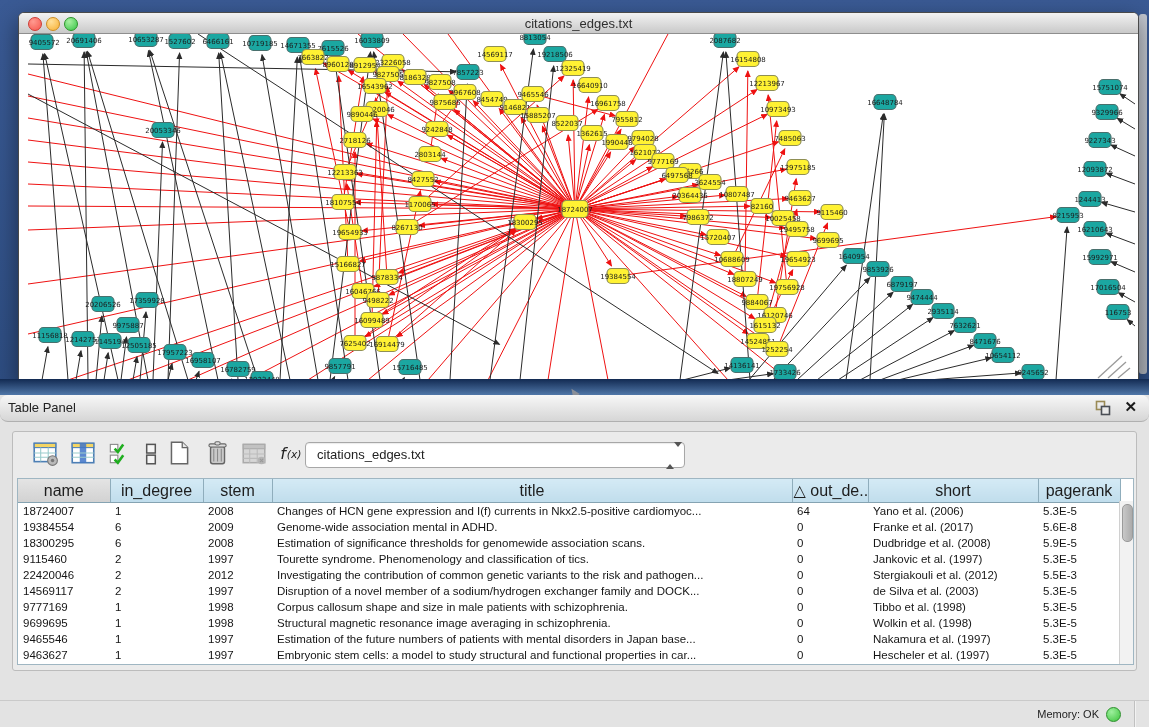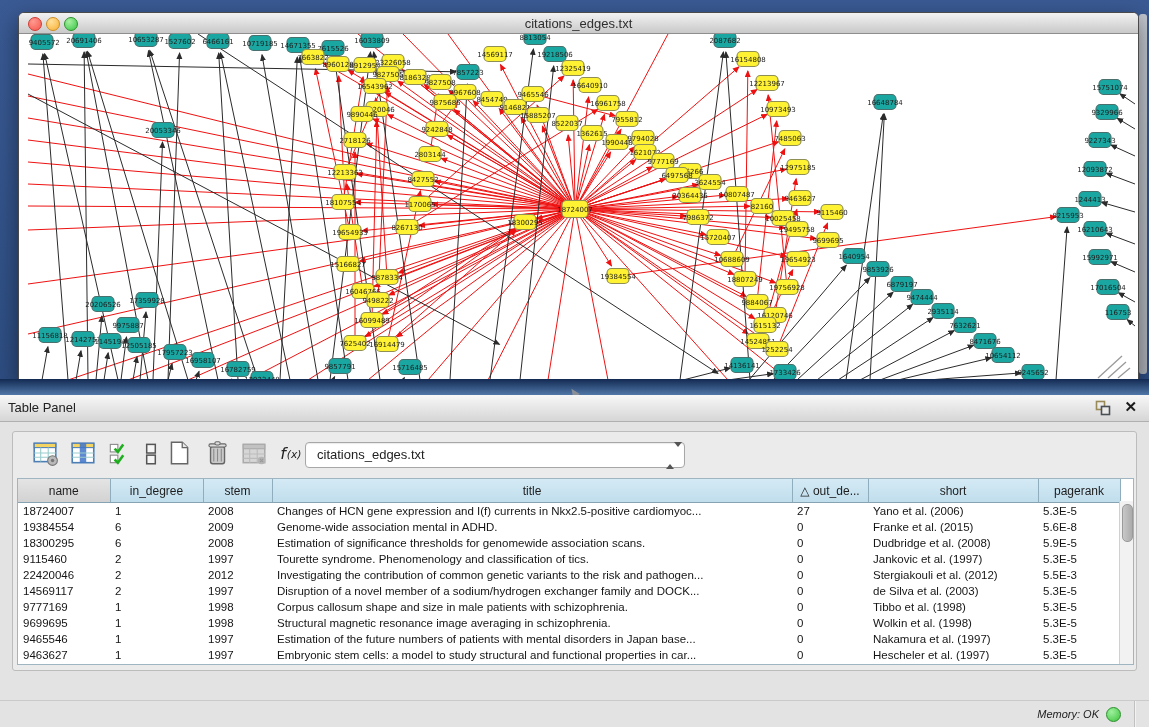--- a/index.html
+++ b/index.html
@@ -17,45 +17,45 @@
   .light.red{left:9px;background:radial-gradient(circle at 35% 30%,#ff9a90,#f6564c);border:1px solid #ce3a33;}
   .light.yellow{left:27px;background:radial-gradient(circle at 35% 30%,#ffe09a,#f8b032);border:1px solid #cd8c22;}
   .light.green{left:45px;background:radial-gradient(circle at 35% 30%,#a8f0a0,#36c447);border:1px solid #2b9428;}
   .net-canvas{position:absolute;left:1px;top:21px;width:1117px;height:346px;background:#fff;overflow:hidden;border-radius:0 0 2px 2px;}
   svg#net{position:absolute;left:8px;top:0;}
   svg text{font-family:"DejaVu Sans",sans-serif;}
   .cursor{position:absolute;left:570px;top:388px;width:0;height:0;border-left:4px solid transparent;border-right:4px solid transparent;border-bottom:9px solid #8a8f98;transform:rotate(-35deg);}
 
   
   .table-panel{position:absolute;left:0;top:395px;width:1149px;height:332px;background:#e3e3e3;}
-  .panel-header{position:absolute;left:0;top:0;width:1149px;height:26px;background:linear-gradient(#f7f7f7,#d6d6d6);border-bottom:1px solid #b0b0b0;}
+  .panel-header{position:absolute;left:0;top:0;width:1149px;height:26px;background:linear-gradient(#f7f7f7,#d6d6d6);border-bottom:1px solid #b0b0b0;border-radius:8px;}
   .panel-title{position:absolute;left:8px;top:5px;font-size:13px;color:#222;}
   .float-btn{position:absolute;right:38px;top:5px;width:16px;height:16px;cursor:default;}
   .close-btn{position:absolute;right:12px;top:3px;font-size:15px;font-weight:bold;color:#1a1a1a;line-height:18px;}
   .inner-panel{position:absolute;left:12px;top:36px;width:1123px;height:238px;background:#ebebeb;border:1px solid #bcbcbc;border-radius:3px;}
   .toolbar{position:absolute;left:0;top:4px;height:38px;width:100%;}
   .tb-btn{position:absolute;top:3px;width:30px;height:30px;}
   .tb-btn svg{width:28px;height:28px;}
   .combo{position:absolute;left:292px;top:6px;width:378px;height:24px;background:#fff;border:1px solid #a7a7a7;border-radius:4px;box-shadow:inset 0 1px 1px rgba(0,0,0,.08);}
   .combo-text{position:absolute;left:11px;top:4px;font-size:13px;color:#222;}
   .combo-arrows{position:absolute;right:9px;top:4px;width:9px;height:16px;}
   .combo-arrows .up{width:0;height:0;border-left:4px solid transparent;border-right:4px solid transparent;border-bottom:5px solid #555;margin-bottom:3px;}
   .combo-arrows .dn{width:0;height:0;border-left:4px solid transparent;border-right:4px solid transparent;border-top:5px solid #555;}
   .table-wrap{position:absolute;left:4px;top:46px;width:1115px;height:185px;background:#fff;border:1px solid #9fb6c2;overflow:hidden;}
   table.data{border-collapse:collapse;table-layout:fixed;width:1102px;font-size:11.5px;color:#151515;}
-  table.data th{height:21px;background:linear-gradient(#d4eaf5,#c0ddec);border-right:1px solid #8fadbc;border-bottom:1px solid #85a3b2;font-weight:normal;font-size:12px;color:#1d1d1d;text-align:center;overflow:hidden;white-space:nowrap;}
+  table.data th{height:21px;background:linear-gradient(#d4eaf5,#c0ddec);border-right:1px solid #8fadbc;border-bottom:1px solid #85a3b2;font-weight:normal;font-size:16px;color:#1d1d1d;text-align:center;overflow:hidden;white-space:nowrap;}
   table.data th.first{background:linear-gradient(#e4e4e4,#d2d2d2);}
   table.data td{height:16px;padding:0 3px 0 5px;overflow:hidden;white-space:nowrap;text-overflow:clip;}
   .vscroll{position:absolute;right:0;top:22px;width:13px;height:163px;background:#f2f2f2;border-left:1px solid #d0d0d0;}
   .vthumb{position:absolute;left:2px;top:3px;width:9px;height:36px;background:linear-gradient(90deg,#c8c8c8,#ababab);border-radius:5px;border:1px solid #9a9a9a;}
   .tabs{position:absolute;left:428px;top:279px;height:21px;display:flex;border:1px solid #9b9b9b;border-radius:5px;overflow:hidden;background:#fdfdfd;box-shadow:0 1px 0 rgba(255,255,255,.6);}
   .tab{padding:0 14px;font-size:12.5px;line-height:21px;color:#1c1c1c;border-right:1px solid #bdbdbd;background:linear-gradient(#fefefe,#ececec);}
   .tab:last-child{border-right:none;}
   .tab.active{background:linear-gradient(#8f8f8f,#747474);color:#f5f5f5;}
-  .status-bar{position:absolute;left:0;bottom:0;width:1149px;height:26px;background:#e3e3e3;border-top:1px solid #cacaca;font-style:italic;}
+  .status-bar{position:absolute;left:0;bottom:0;width:1149px;height:26px;background:#e3e3e3;border-top:1px solid #cacaca;}
   .status-divider{position:absolute;right:14px;top:0;width:1px;height:26px;background:#c0c0c0;box-shadow:1px 0 0 #f2f2f2;}
   .mem-label{position:absolute;right:50px;top:7px;font-size:11px;color:#222;}
   .mem-dot{position:absolute;right:28px;top:6px;width:13px;height:13px;border-radius:50%;background:radial-gradient(circle at 35% 30%,#9ef09e,#3ec43e);border:1px solid #2a8f2a;}
 </style>
 </head>
 <body>
 
 <div class="screen">
 
   <div class="desktop">
@@ -845,31 +845,31 @@
                 <th>short</th>
                 <th>pagerank</th>
               </tr>
             </thead>
           <tbody id="tbody">
               <tr>
                 <td>18724007</td>
                 <td>1</td>
                 <td>2008</td>
                 <td>Changes of HCN gene expression and I(f) currents in Nkx2.5-positive cardiomyoc...</td>
-                <td>27</td>
+                <td>64</td>
                 <td>Yano et al. (2006)</td>
                 <td>5.3E-5</td>
               </tr>
               <tr>
                 <td>19384554</td>
                 <td>6</td>
                 <td>2009</td>
                 <td>Genome-wide association mental in ADHD.</td>
                 <td>0</td>
-                <td>Franke et al. (2015)</td>
+                <td>Franke et al. (2017)</td>
                 <td>5.6E-8</td>
               </tr>
               <tr>
                 <td>18300295</td>
                 <td>6</td>
                 <td>2008</td>
                 <td>Estimation of significance thresholds for genomewide association scans.</td>
                 <td>0</td>
                 <td>Dudbridge et al. (2008)</td>
                 <td>5.9E-5</td>

